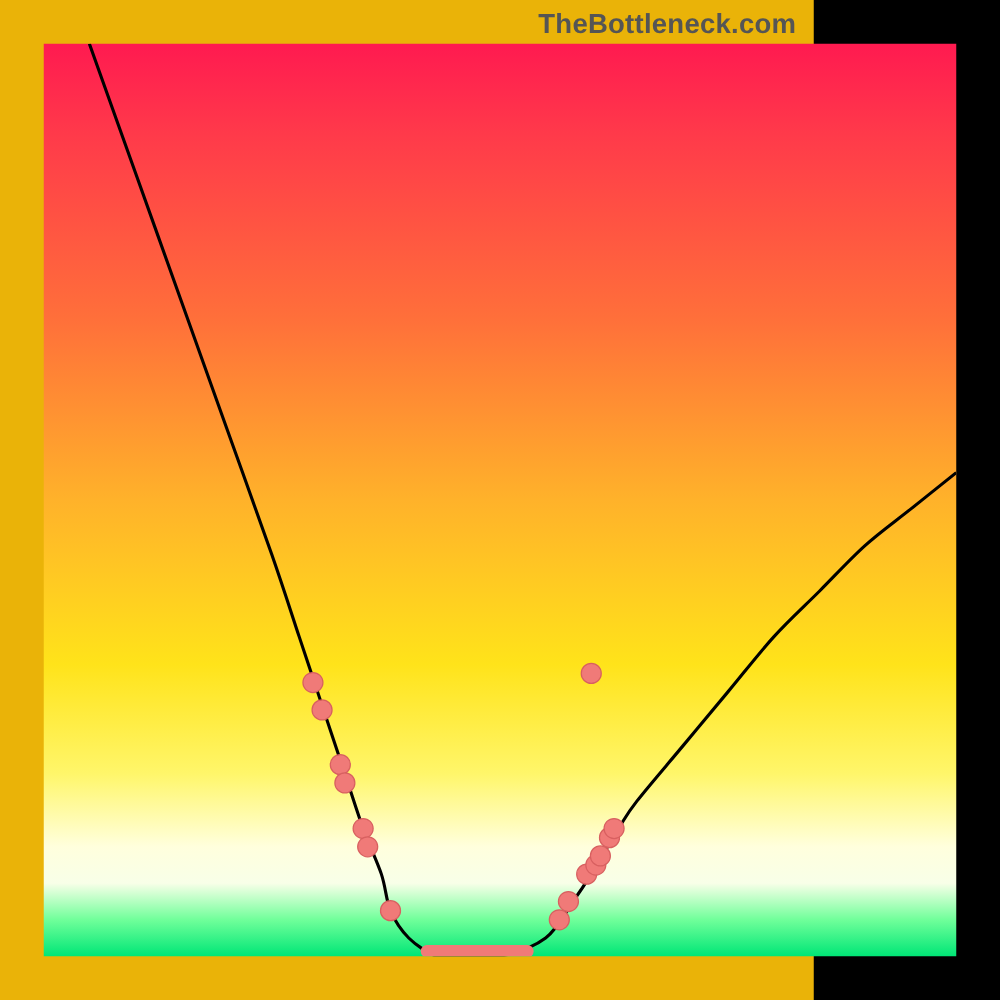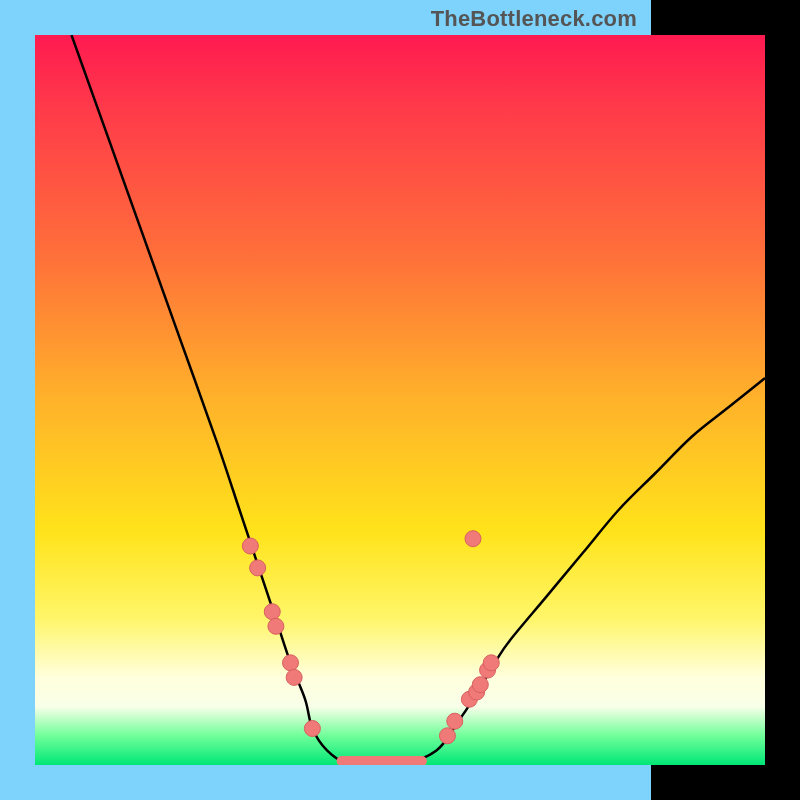--- a/index.html
+++ b/index.html
@@ -9,21 +9,21 @@
     height: 800px;
     background: #000;
     overflow: hidden;
   }
   .frame {
     position: absolute;
     top: 0;
     left: 0;
     width: 651px;
     height: 800px;
-    background: #7dd3fc;
+    background: #eab308;
   }
   .plot-area {
     position: absolute;
     top: 35px;
     left: 35px;
     width: 730px;
     height: 730px;
     background: linear-gradient(
       to bottom,
       #ff1a50 0%,

